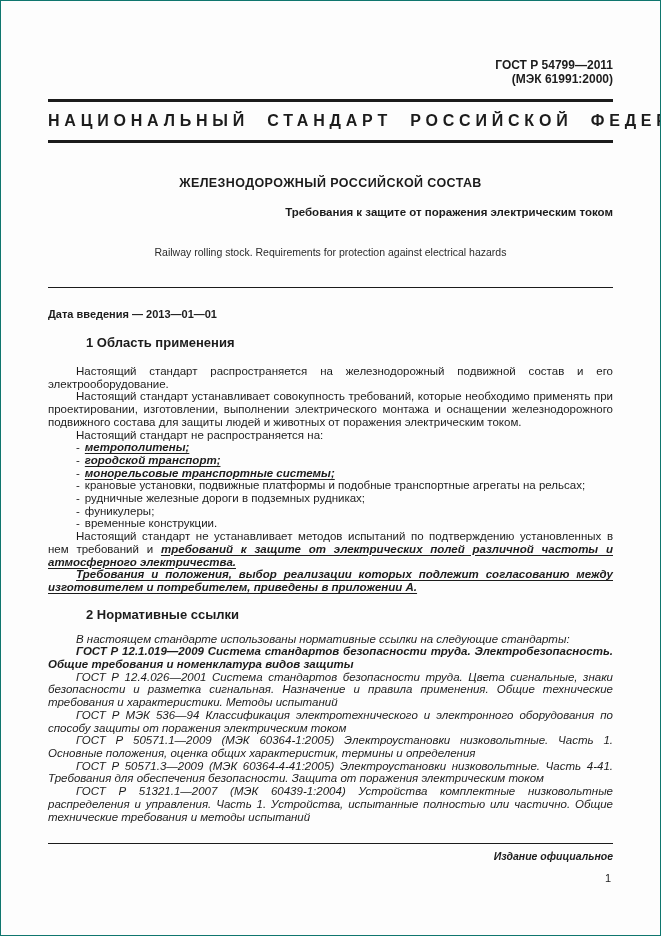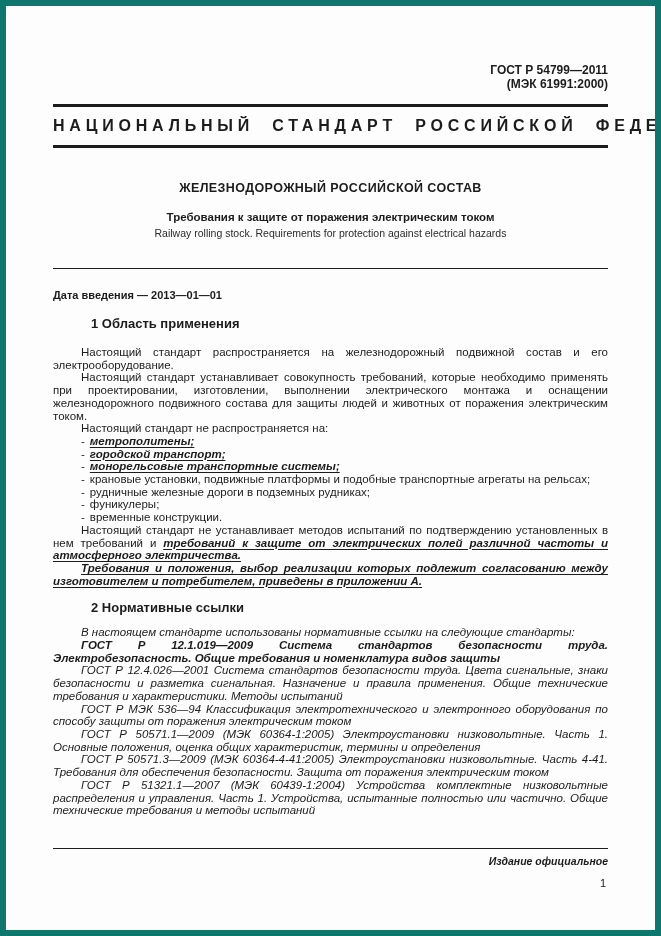--- a/index.html
+++ b/index.html
@@ -1,40 +1,40 @@
 <!DOCTYPE html>
 <html><head>
 <meta charset="utf-8">
 <style>
   * { margin:0; padding:0; box-sizing:border-box; }
   html, body { background:#ffffff; }
   .page {
     width:661px; height:936px; position:relative; overflow:hidden;
     background:#fdfdfd;
-    border:6px solid #0f766e;
+    border:1px solid #0f766e;
     padding:57px 47px 0 47px;
     font-family:"Liberation Sans", sans-serif;
     color:#1c1c1c;
     -webkit-font-smoothing:antialiased;
   }
   .doc-code { text-align:right; font-weight:bold; font-size:12px; line-height:14px; }
   .rule { background:#1c1c1c; }
   .rule.thick { height:3px; }
   .rule.thin { height:1px; }
   .rule-top { margin-top:13px; }
   .banner {
     margin:12px 0 12px 0;
     font-weight:bold; font-size:16px; line-height:14px;
     letter-spacing:4.8px; word-spacing:9px;
     text-align:center; white-space:nowrap;
   }
   .title-block { text-align:center; }
   .title-ru { margin-top:33px; font-weight:bold; font-size:12.5px; line-height:15px; letter-spacing:0.4px; }
-  .subtitle-ru { margin-top:14px; font-weight:bold; font-size:11.5px; line-height:14px; }
-  .title-en { margin-top:3px; font-size:10.5px; line-height:13px; color:#2a2a2a; }
+  .subtitle-ru { margin-top:14px; font-weight:bold; font-size:11.5px; line-height:14px;text-align:right; }
+  .title-en { margin-top:27px; font-size:10.5px; line-height:13px; color:#2a2a2a; }
   .rule.under-title { margin-top:28px; }
   .date { margin-top:20px; text-align:left; font-weight:bold; font-size:11px; }
   .sec { font-size:13px; font-weight:bold; padding-left:38px; margin-top:15px; margin-bottom:15px; }
   .sec2 { margin-top:13px; margin-bottom:11px; }
   .body { font-size:11.5px; line-height:12.7px; text-align:justify; }
   .ind { text-indent:28px; }
   .li { padding-left:28px; }
   .li .marker { margin-right:5px; }
   .emph { font-weight:bold; font-style:italic; text-decoration:underline; text-underline-offset:1.5px; }
   .italic { font-style:italic; }

